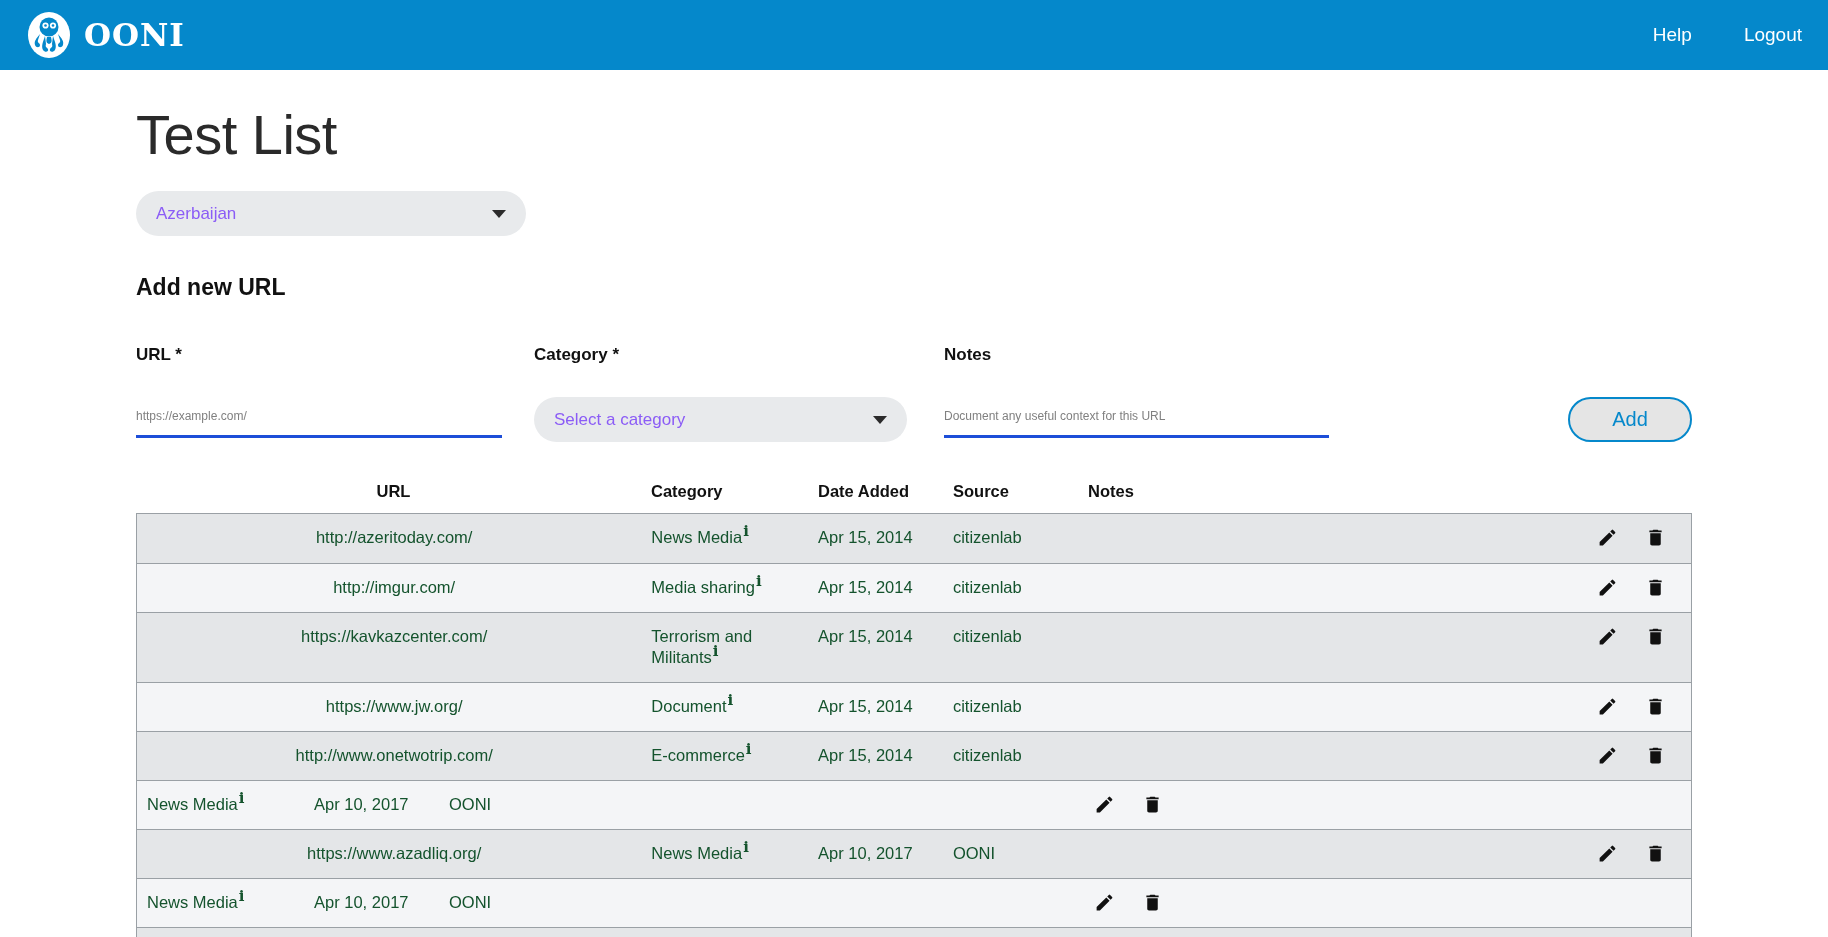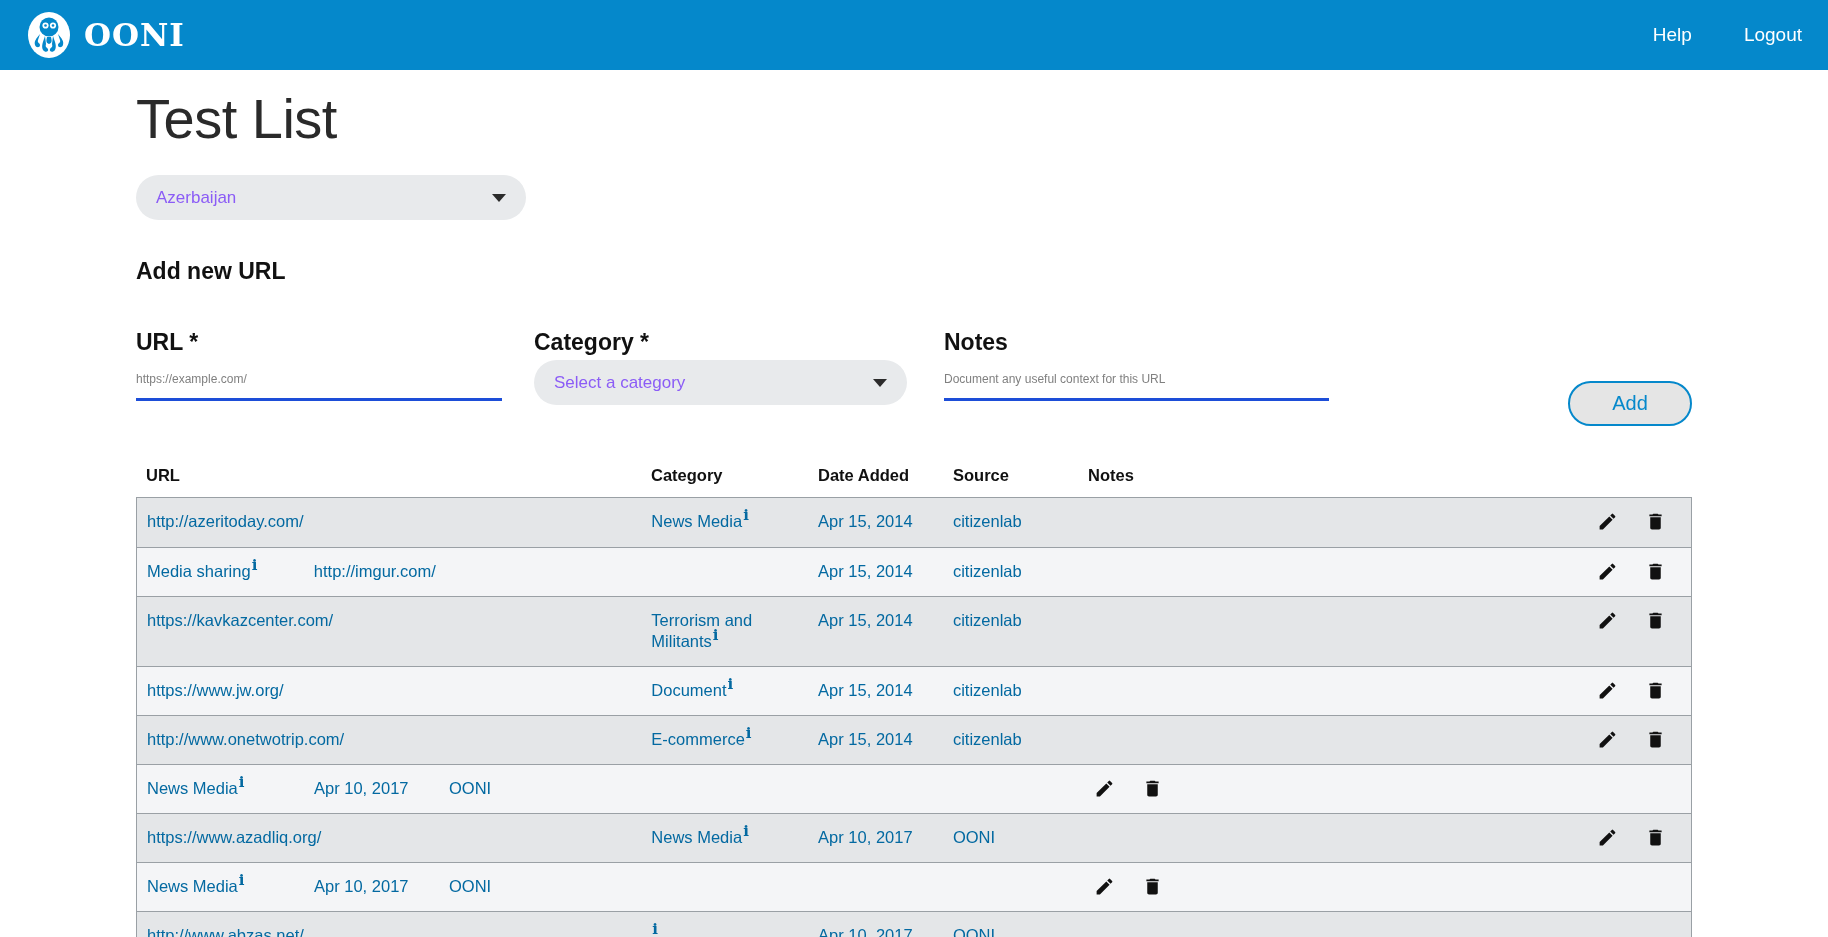--- a/index.html
+++ b/index.html
@@ -17,21 +17,21 @@
     font-family: "DejaVu Serif", "Liberation Serif", serif;
     font-weight: 700; font-size: 31px; color: #ffffff; letter-spacing: 1px;
   }
   .topnav { margin-left: auto; display: flex; align-items: center; gap: 52px; }
   .topnav a { color: #ffffff; font-size: 19px; text-decoration: none; cursor: pointer; }
 
   
   .container { width: 1556px; margin: 0 auto; }
 
   .page-title {
-    margin-top: 16px; font-size: 56px; font-weight: 300; color: #2a2a2a;
+    margin-top: 32px; font-size: 56px; font-weight: 300; color: #2a2a2a;
     letter-spacing: -0.5px;
   }
 
   
   .pill-select {
     height: 45px; background: #e8eaec; border-radius: 24px;
     display: flex; align-items: center; padding: 0 20px;
     font-size: 17px; color: #8b5cf6; cursor: pointer; border: none; width: 100%;
   }
   .pill-select .caret { margin-left: auto; }
@@ -43,53 +43,53 @@
   .country-select-wrap { width: 390px; margin-top: 24px; }
 
   .section-heading { margin-top: 38px; font-size: 23px; font-weight: 700; color: #111; }
 
   
   .add-form { display: flex; margin-top: 44px; align-items: flex-start; }
   .field { display: flex; flex-direction: column; }
   .field-url { width: 366px; margin-right: 32px; }
   .field-category { width: 373px; margin-right: 37px; }
   .field-notes { width: 385px; }
-  .field-label { font-size: 23px; font-weight: 700; color: #111; margin-bottom: 4px; }
+  .field-label { font-size: 17px; font-weight: 700; color: #111; margin-bottom: 32px; }
   .line-input {
     border: none; border-bottom: 3px solid #1d4ed8; background: transparent;
     font-size: 12px; padding: 12px 2px 12px 0; color: #222; outline: none; width: 100%;
     font-family: Liberation Sans, sans-serif;
   }
   .line-input::placeholder { color: #808080; opacity: 1; }
   .add-btn {
     margin-left: auto; margin-top: 52px;
     width: 124px; height: 45px; border-radius: 24px;
     border: 2px solid #0588cb; color: #0588cb; background: #e5e5e5;
     font-size: 20px; cursor: pointer;
     font-family: "Liberation Sans", "DejaVu Sans", sans-serif;
   }
 
   
   .table-wrap { margin-top: 40px; }
   .thead-row { display: flex; padding-bottom: 12px; }
   .thead-row .cell { font-weight: 700; font-size: 16.5px; color: #111; }
   .cell { padding-left: 10px; }
-  .col-url { width: 505px; }
+  .col-url { width: 505px; text-align: center; }
   .col-category { width: 167px; }
   .col-date { width: 135px; }
   .col-source { width: 135px; }
   .col-notes { width: 460px; }
   .col-actions { width: 154px; }
 
   .tbody { border: 1px solid #9aa0a5; }
   .trow { display: flex; min-height: 49px; align-items: flex-start; }
   .trow + .trow { border-top: 1px solid #9aa0a5; }
   .trow:nth-child(odd) { background: #e4e6e8; }
   .trow:nth-child(even) { background: #f4f5f7; }
-  .trow .cell { font-size: 16.5px; color: #0369a1; padding-top: 13px; padding-bottom: 13px; line-height: 21px; }
+  .trow .cell { font-size: 16.5px; color: #14532d; padding-top: 13px; padding-bottom: 13px; line-height: 21px; }
   .info-sup {
     font-family: "DejaVu Serif", "Liberation Serif", serif;
     font-weight: 700; font-size: 15px; position: relative; top: -7px; margin-left: 1px;
     cursor: pointer;
   }
   .col-actions { display: flex; align-items: center; gap: 27px; justify-content: flex-end;
     padding-right: 25px; padding-top: 13px; }
   .icon-btn { width: 21px; height: 21px; cursor: pointer; display: inline-block; }
   .icon-btn svg { width: 21px; height: 21px; fill: #111; display: block; }
 </style>
@@ -179,24 +179,24 @@
           </span>
           <span class="icon-btn">
             <svg viewBox="0 0 24 24">
                 <path d="M6 19c0 1.1.9 2 2 2h8c1.1 0 2-.9 2-2V7H6v12zM19 4h-3.5l-1-1h-5l-1 1H5v2h14V4z"></path>
               </svg>
           </span>
         </div>
       </div>
 
       <div class="trow">
+        <div class="cell col-url">http://imgur.com/</div>
         <div class="cell col-category">
           <span>Media sharing</span><span class="info-sup">i</span>
         </div>
-        <div class="cell col-url">http://imgur.com/</div>
         <div class="cell col-date">Apr 15, 2014</div>
         <div class="cell col-source">citizenlab</div>
         <div class="cell col-notes"></div>
         <div class="cell col-actions">
           <span class="icon-btn">
             <svg viewBox="0 0 24 24">
                 <path d="M3 17.25V21h3.75L17.81 9.94l-3.75-3.75L3 17.25zM20.71 7.04c.39-.39.39-1.02 0-1.41l-2.34-2.34a.9959.9959 0 0 0-1.41 0l-1.83 1.83 3.75 3.75 1.83-1.83z"></path>
               </svg>
           </span>
           <span class="icon-btn">

